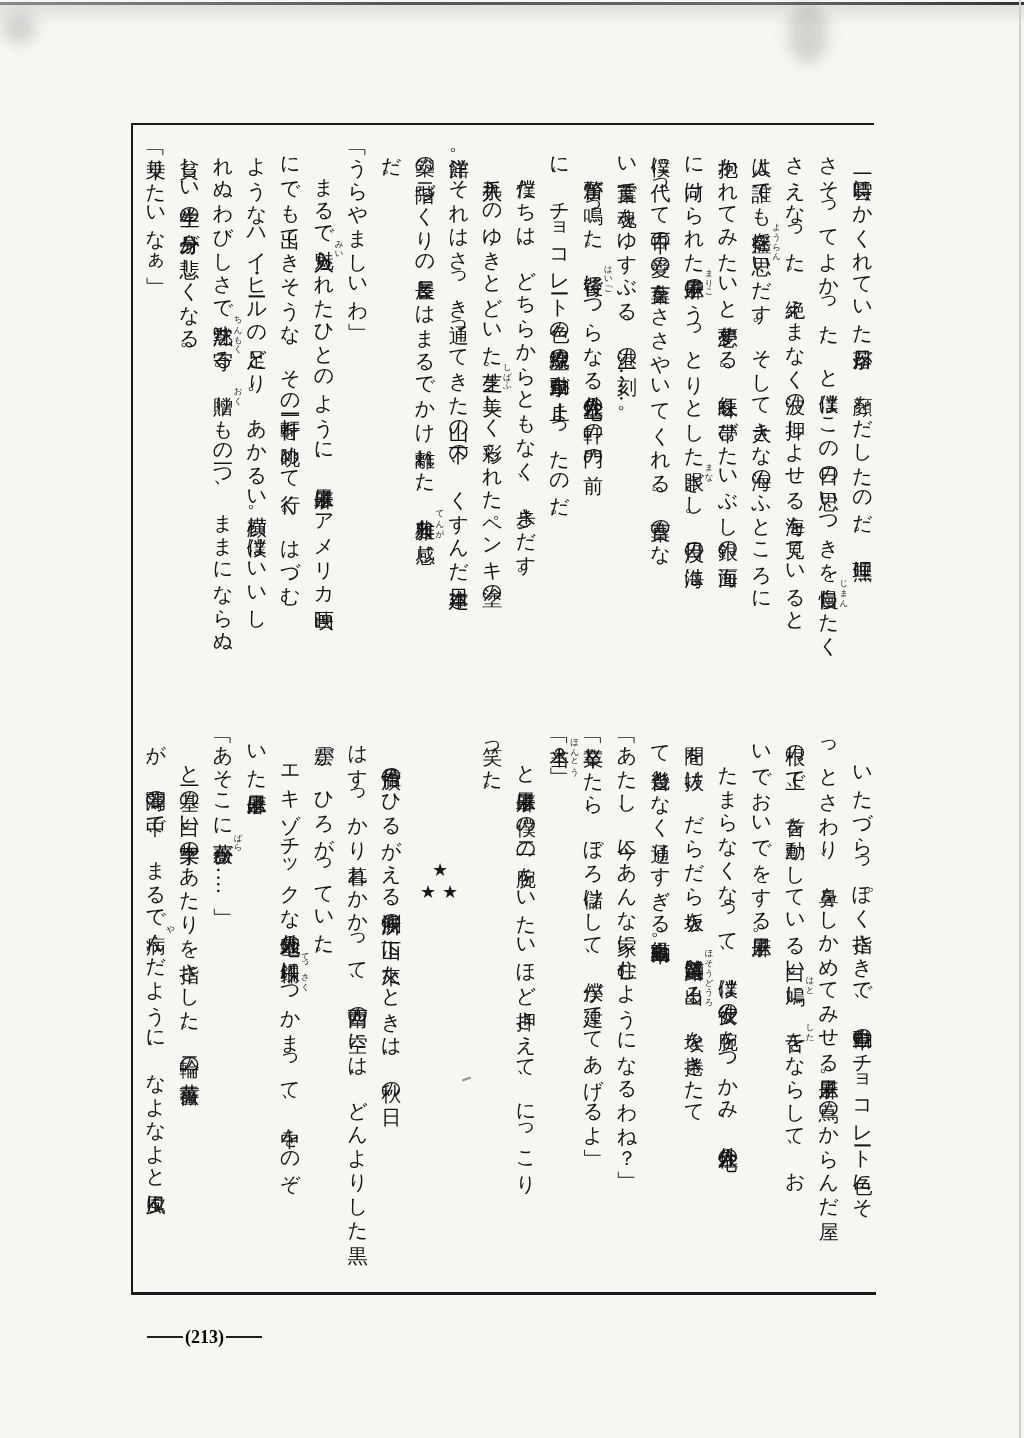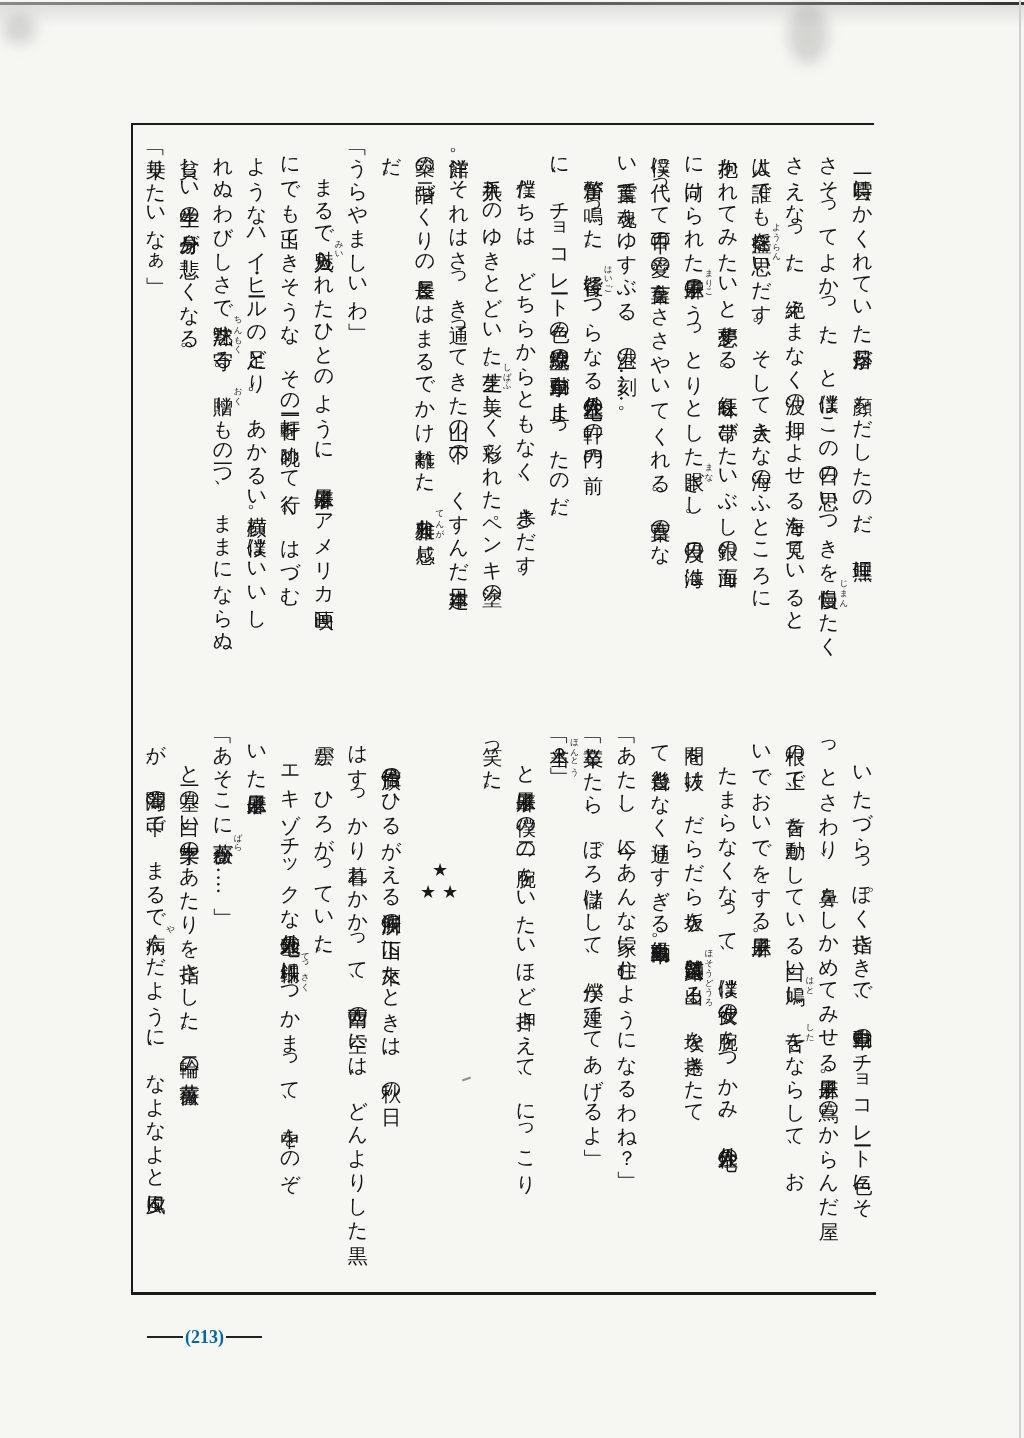--- a/index.html
+++ b/index.html
@@ -33,21 +33,21 @@
     .rt {
       position: absolute; top: 0; bottom: 0; left: 100%; margin-left: -2px;
       writing-mode: vertical-rl; font-size: 8.5px; line-height: 9px;
       letter-spacing: 0; text-indent: 0; text-align: center; white-space: nowrap;
       color: #222;
     }
 
     .star { position: absolute; font-size: 18px; line-height: 18px; width: 18px; text-align: center; color: #1a1a1a; }
 
     .pnum { position: absolute; top: 1327px; left: 147px; height: 20px; display: flex; align-items: center;
-      font-family: "Liberation Serif", "DejaVu Serif", serif; font-size: 18px; font-weight: bold; color: #0369a1; }
+      font-family: "Liberation Serif", "DejaVu Serif", serif; font-size: 18px; font-weight: bold; color: #000000; }
     .pnum .dash { width: 36px; height: 2px; background: #222; }
     .pnum .label { padding: 0 2px; }
 
     .scratch { position: absolute; background: rgba(60,60,60,0.55); }
   </style>
 </head>
 <body>
 
 <div class="scan-top"></div>
 <div class="scan-top-haze"></div>

